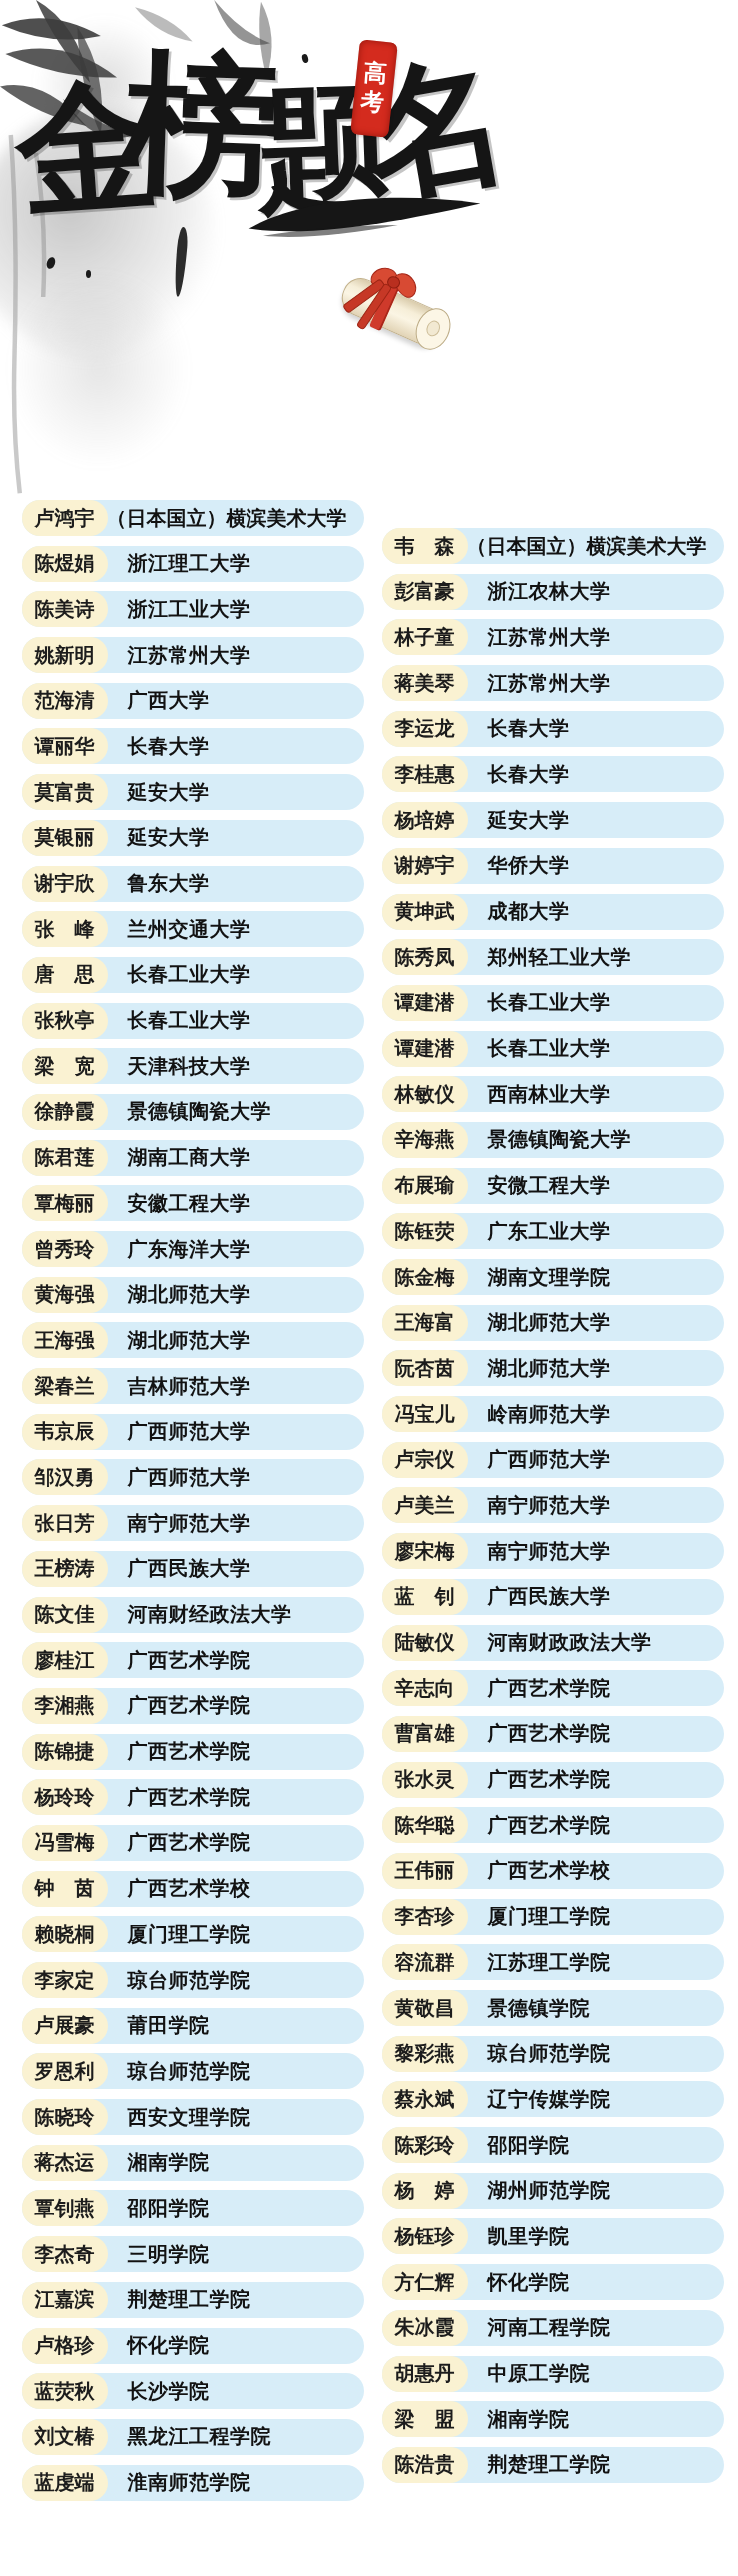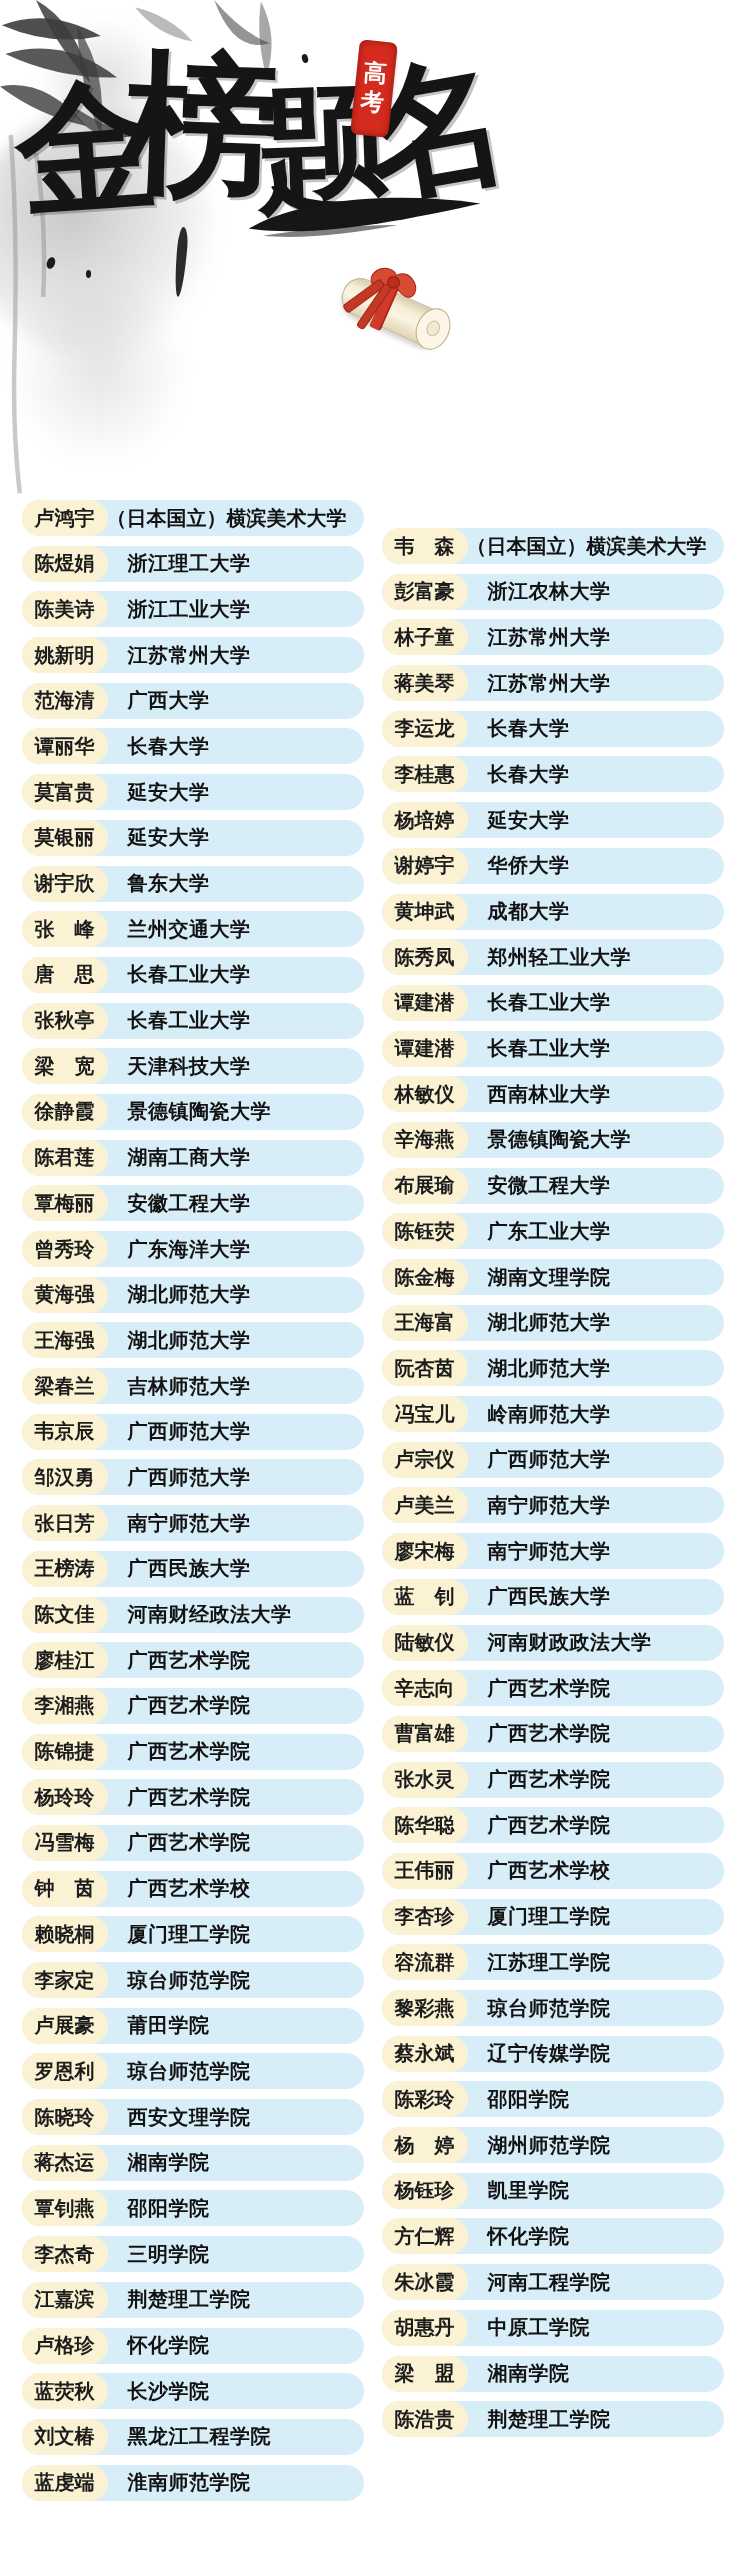--- a/index.html
+++ b/index.html
@@ -523,20 +523,24 @@
   <div class="row">
     <span class="name-pill">李杏珍</span>
     <span class="school">厦门理工学院</span>
   </div>
 
   <div class="row">
     <span class="name-pill">容流群</span>
     <span class="school">江苏理工学院</span>
   </div>
 
+  <div class="row">
+    <span class="name-pill">黄敬昌</span>
+    <span class="school">景德镇学院</span>
+  </div>
 
   <div class="row">
     <span class="name-pill">黎彩燕</span>
     <span class="school">琼台师范学院</span>
   </div>
 
 
   <div class="row">
     <span class="name-pill">蔡永斌</span>
     <span class="school">辽宁传媒学院</span>

